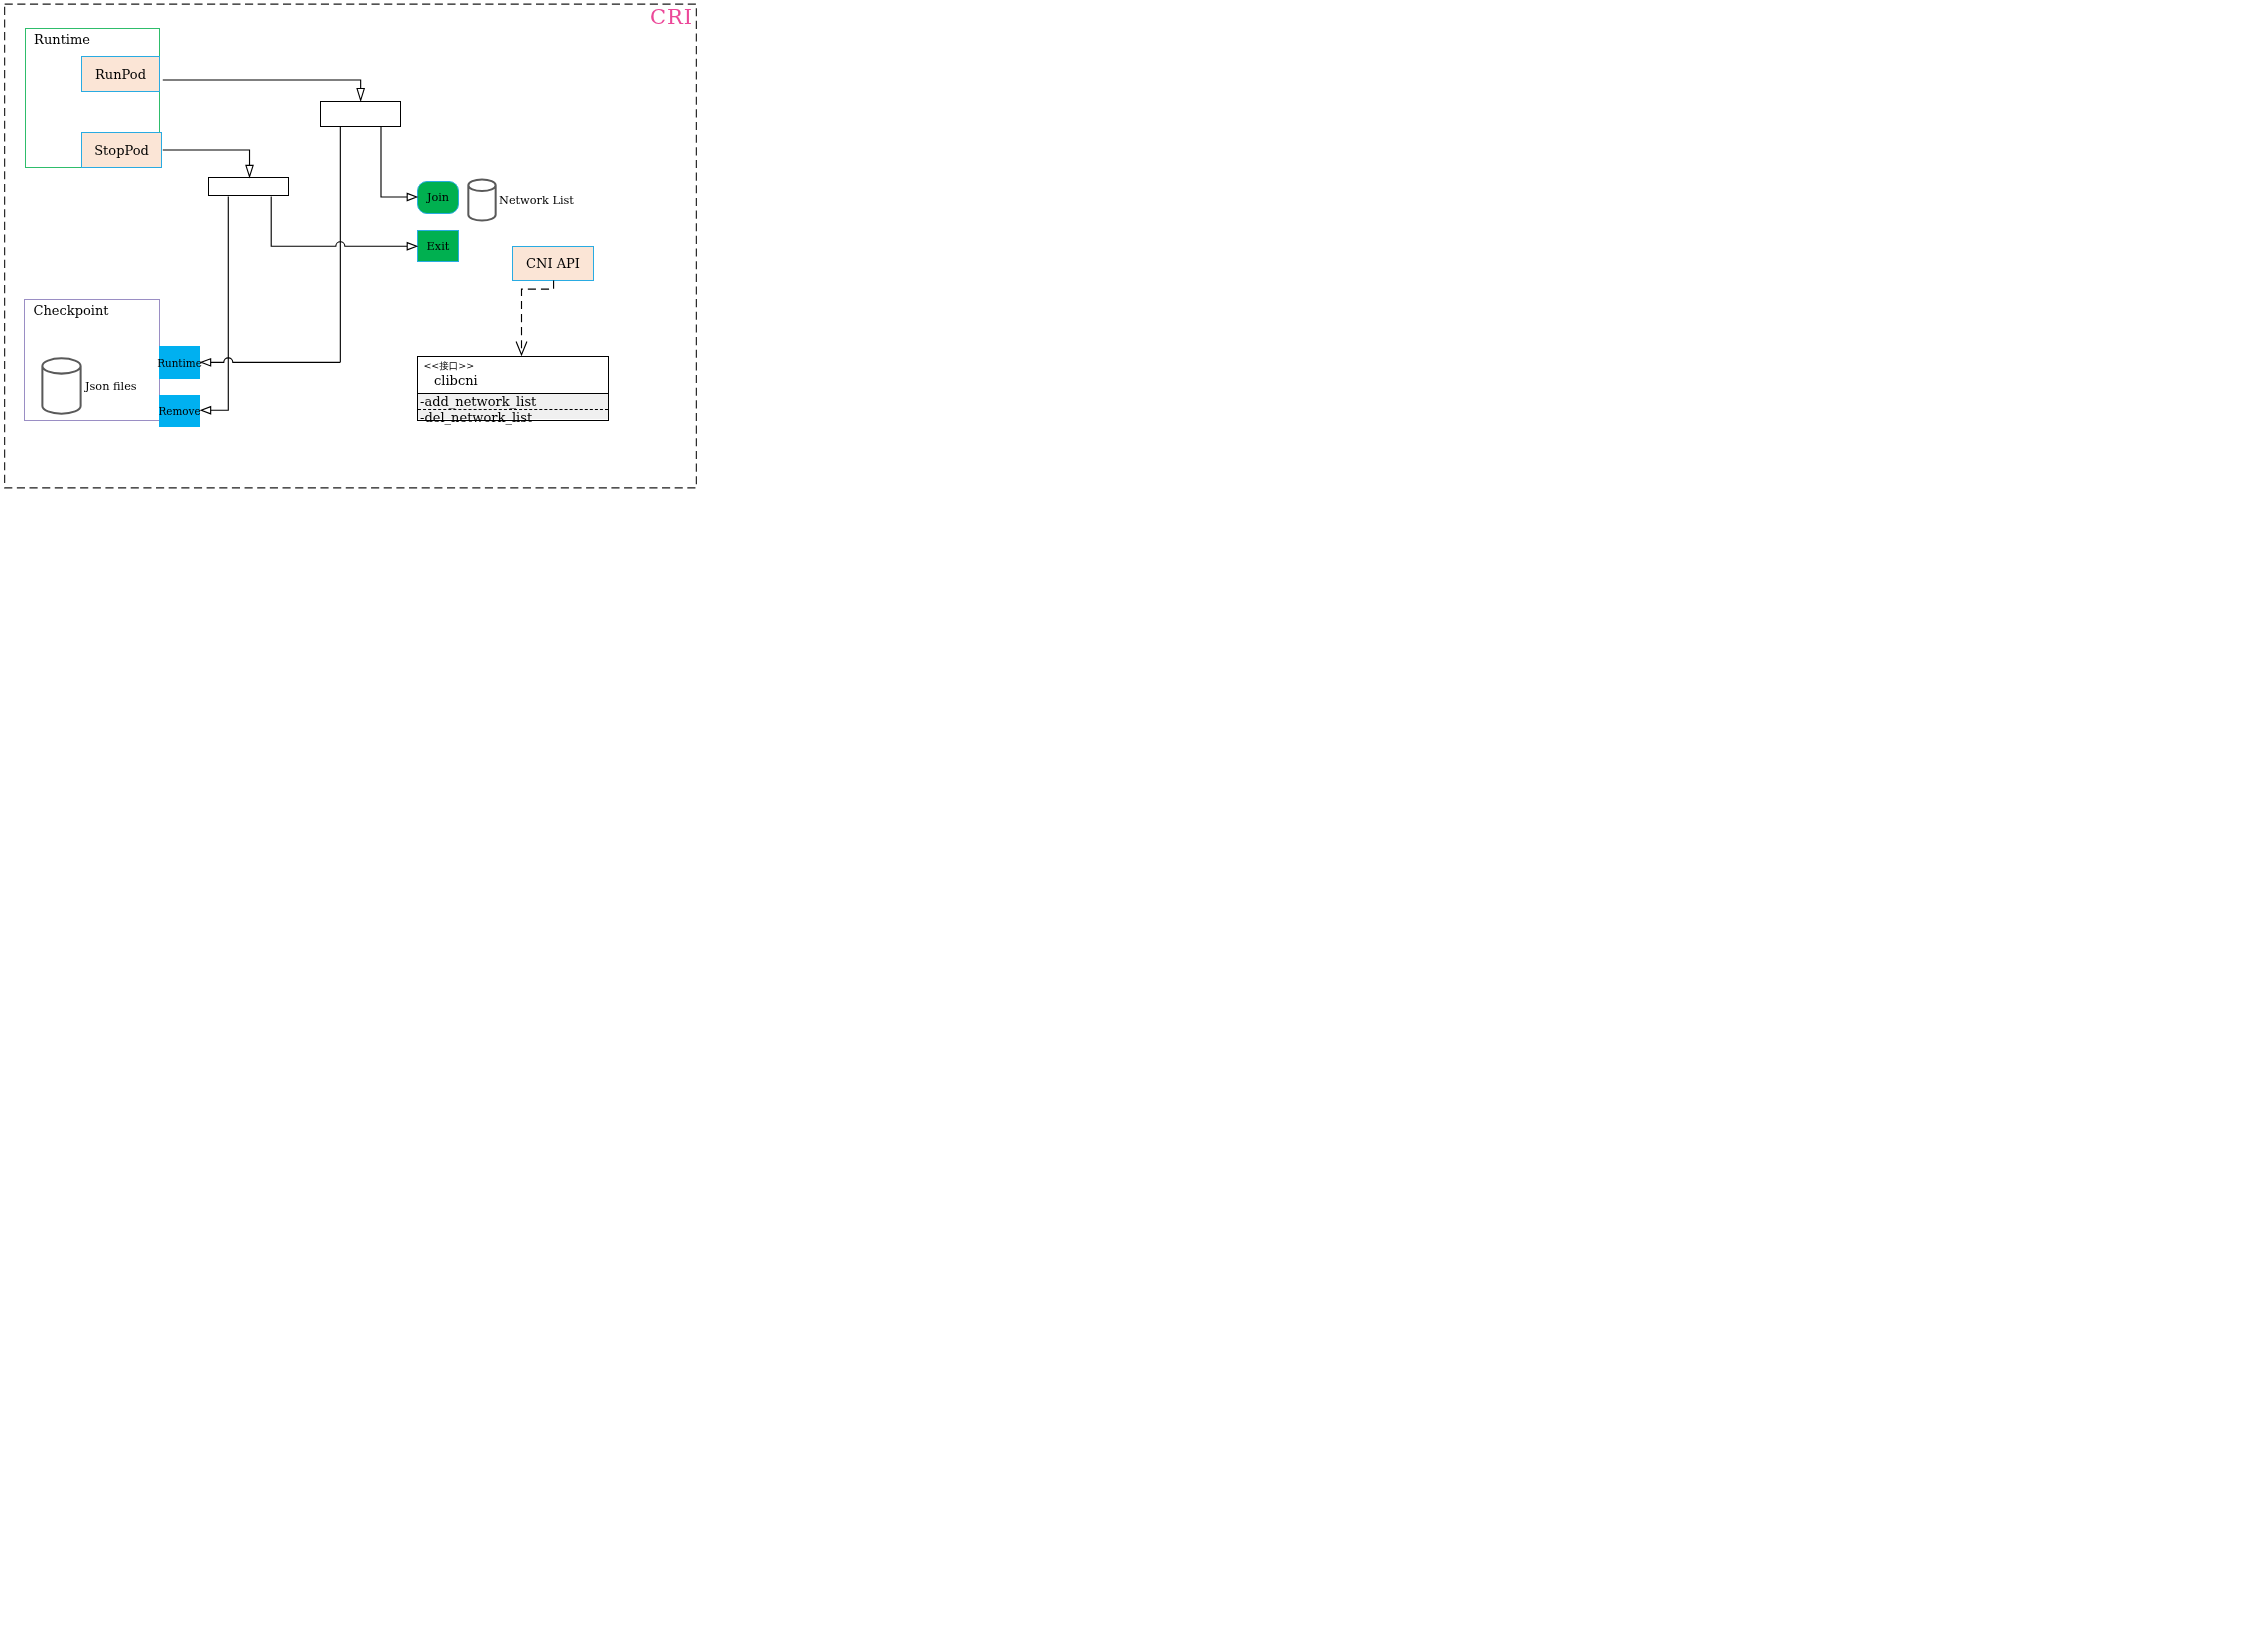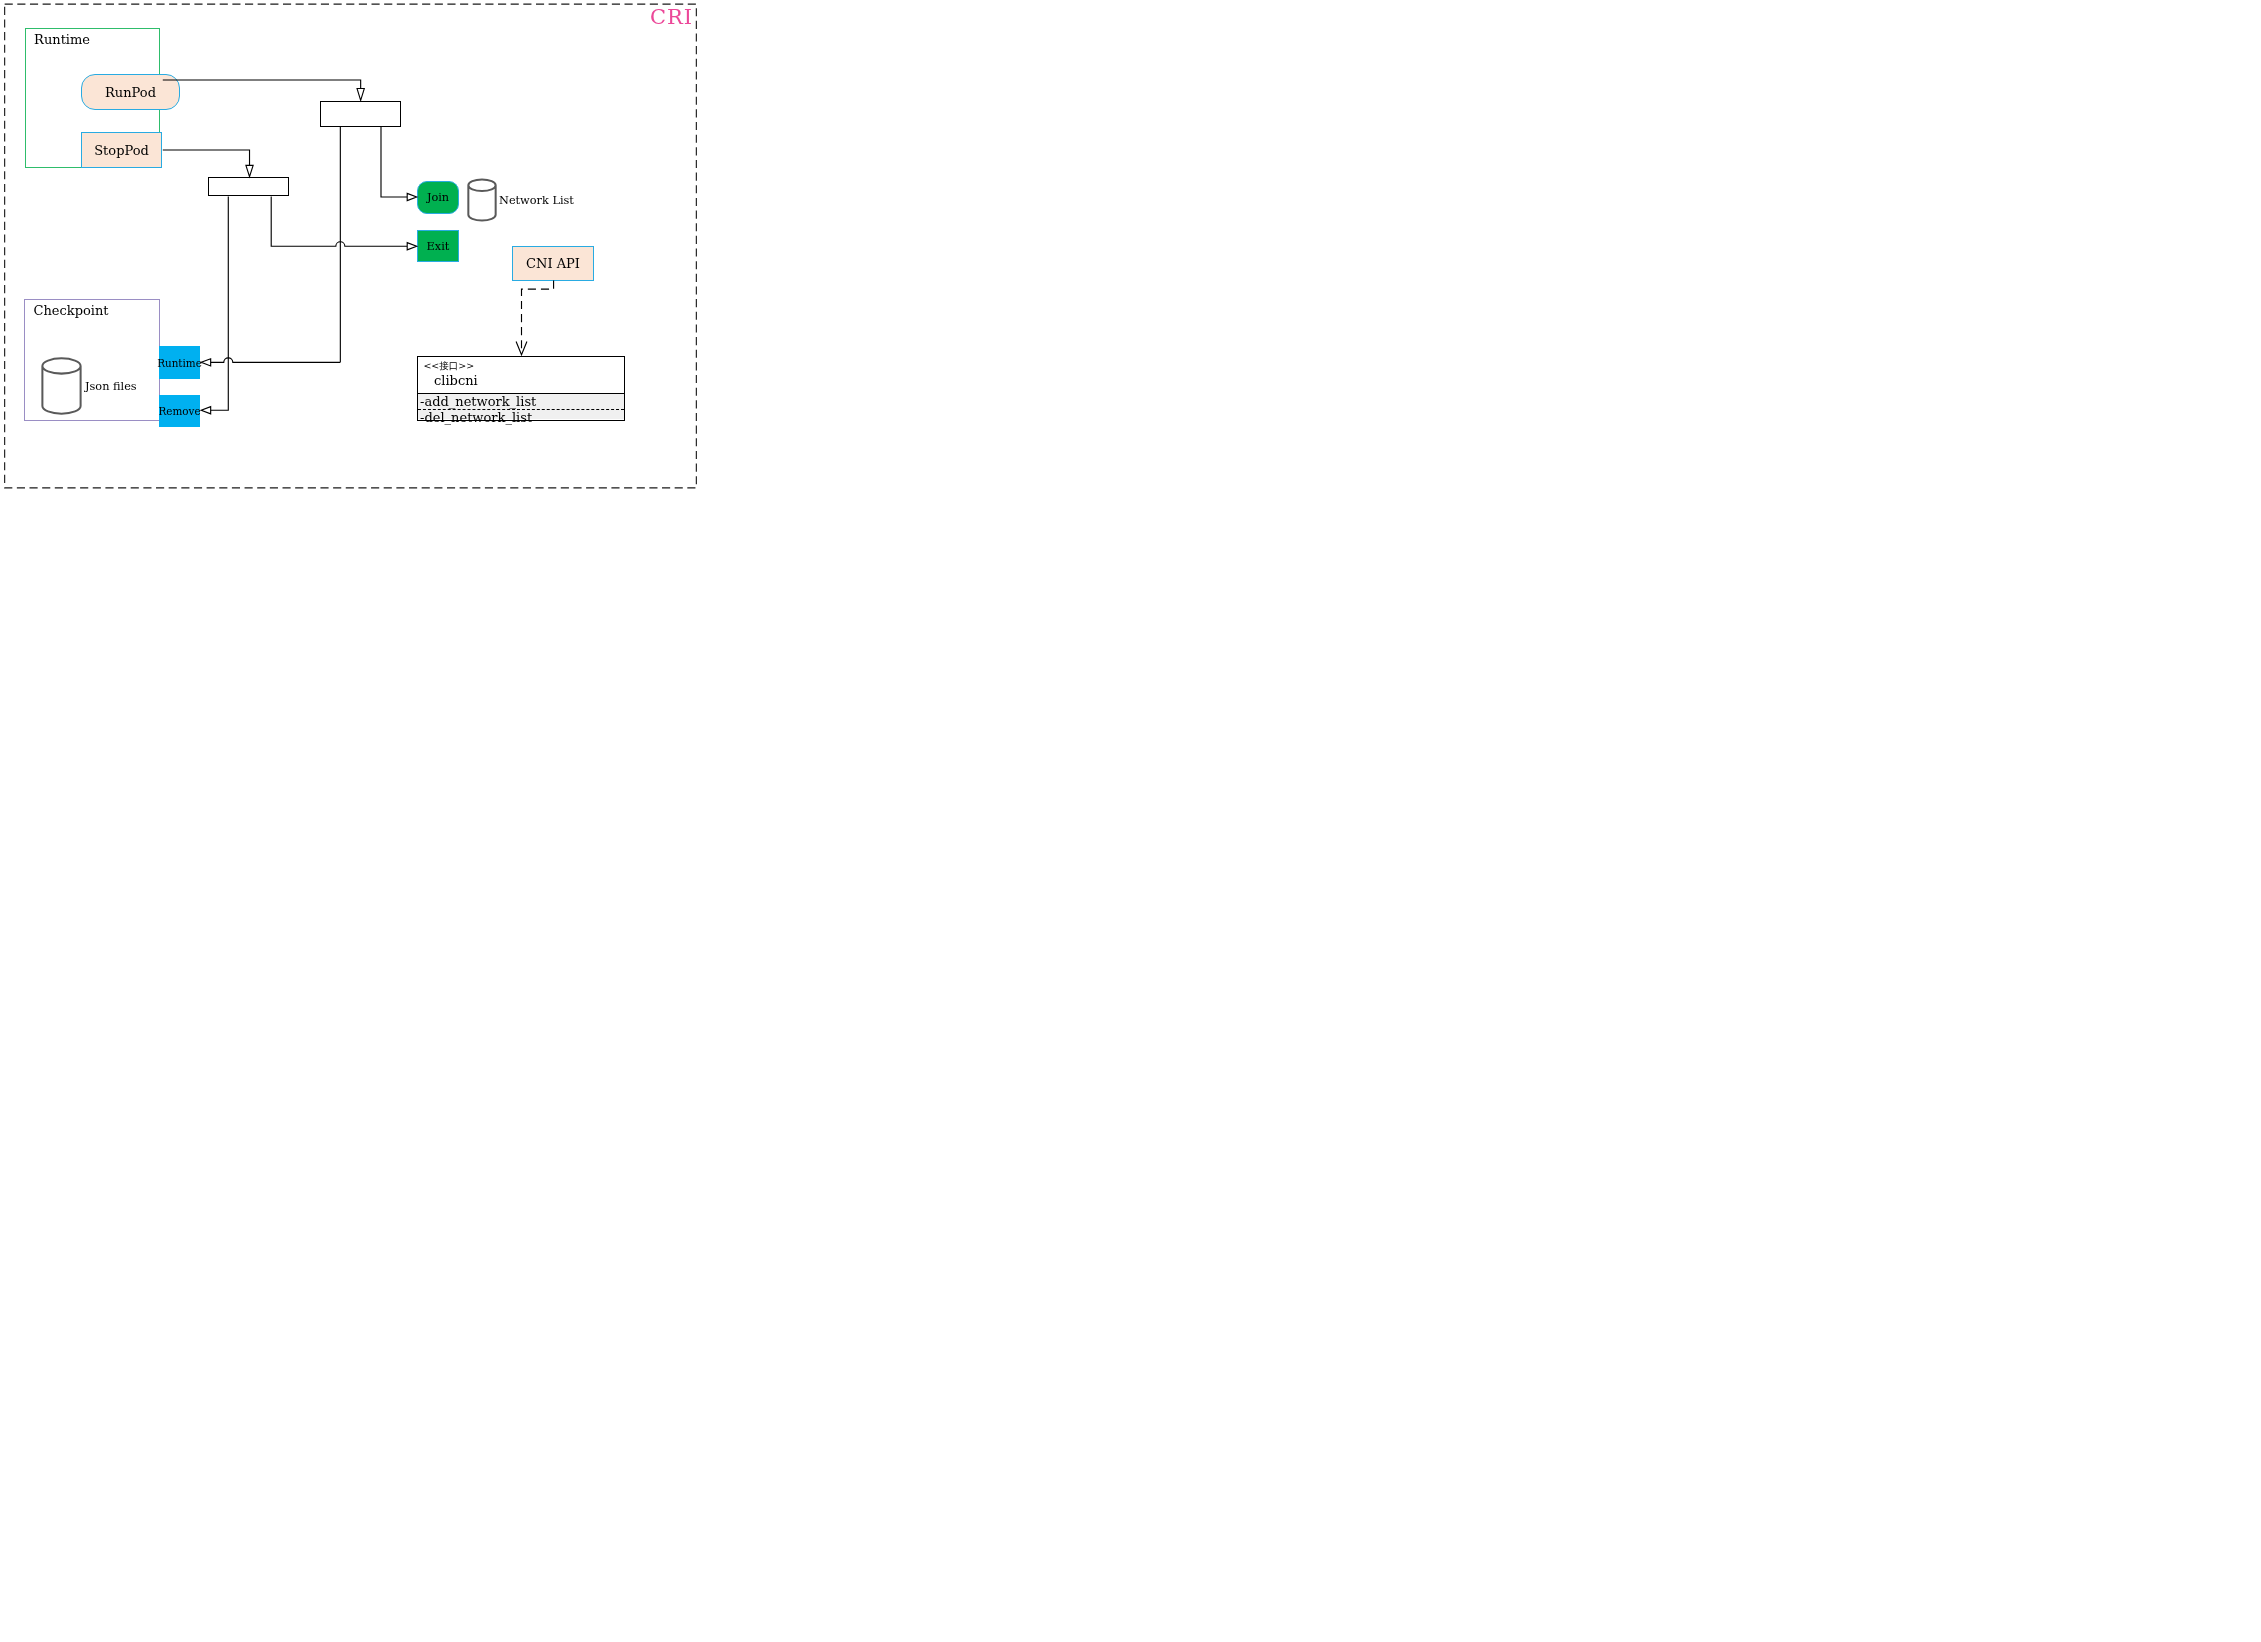--- a/index.html
+++ b/index.html
@@ -19,21 +19,21 @@
   .peach{background:#fbe5d6;border:0.9px solid #29abe2;}
   .green{background:#00b050;border:0.9px solid #29abe2;font-size:11.3px;}
   .cyan{background:#00b0f0;border:none;font-size:10.4px;}
   .runtime-box{border:0.9px solid #2ebd6b;}
   .nm-box{border:0.9px solid #5b9bd5;}
   .cp-box{border:0.9px solid #9a8ec4;}
   .proc-rect{border:1.4px solid #000;background:#fff;z-index:2;}
   .side-label{position:absolute;font-size:11.3px;z-index:3;white-space:nowrap;}
   .cyl{position:absolute;z-index:3;}
   .uml{
-    position:absolute;left:417px;top:356px;width:208px;height:65px;
+    position:absolute;left:417px;top:356px;width:192px;height:65px;
     border:1.4px solid #000;background:#fff;z-index:3;text-align:center;
   }
   .uml-header{position:relative;height:36px;background:#fff;}
   .uml-stereotype{position:absolute;left:5.4px;top:2.7px;font-size:9.5px;}
   .uml-name{position:absolute;left:16px;top:16.3px;font-size:13px;}
   .uml-attrs{
     height:26px;background:#f0f0f0;border-top:1.4px solid #000;
     display:flex;flex-direction:column;
   }
   .uml-attr{
@@ -49,21 +49,21 @@
 </head>
 <body>
 
 <div class="canvas">
 
   <div class="cri">CRI</div>
 
   <div class="box runtime-box" style="left:25px;top:28px;width:135px;height:140px;">
     <div class="box-title">Runtime</div>
   </div>
-  <div class="node peach" style="left:81px;top:74px;width:99px;height:36px;border-radius:14px;">RunPod</div>
+  <div class="node peach" style="left:81px;top:56px;width:79px;height:36px;">RunPod</div>
   <div class="node peach" style="left:81px;top:132px;width:81px;height:36px;">StopPod</div>
 
   <div class="box proc-rect" style="left:320px;top:101px;width:81px;height:26px;"></div>
   <div class="box proc-rect" style="left:208px;top:177px;width:81px;height:19.4px;"></div>
 
   <div class="cyl" style="left:467px;top:178px;width:30px;height:44px;">
     <svg width="30" height="44" viewBox="0 0 67 98">
       <path d="M3 16 A 30.5 13 0 0 1 64 16 A 30.5 13 0 0 1 3 16 M3 16 V 82 A 30.5 13 0 0 0 64 82 V 16" fill="#ffffff" stroke="#595959" stroke-width="4.5" stroke-linejoin="round"></path>
     </svg>
   </div>

